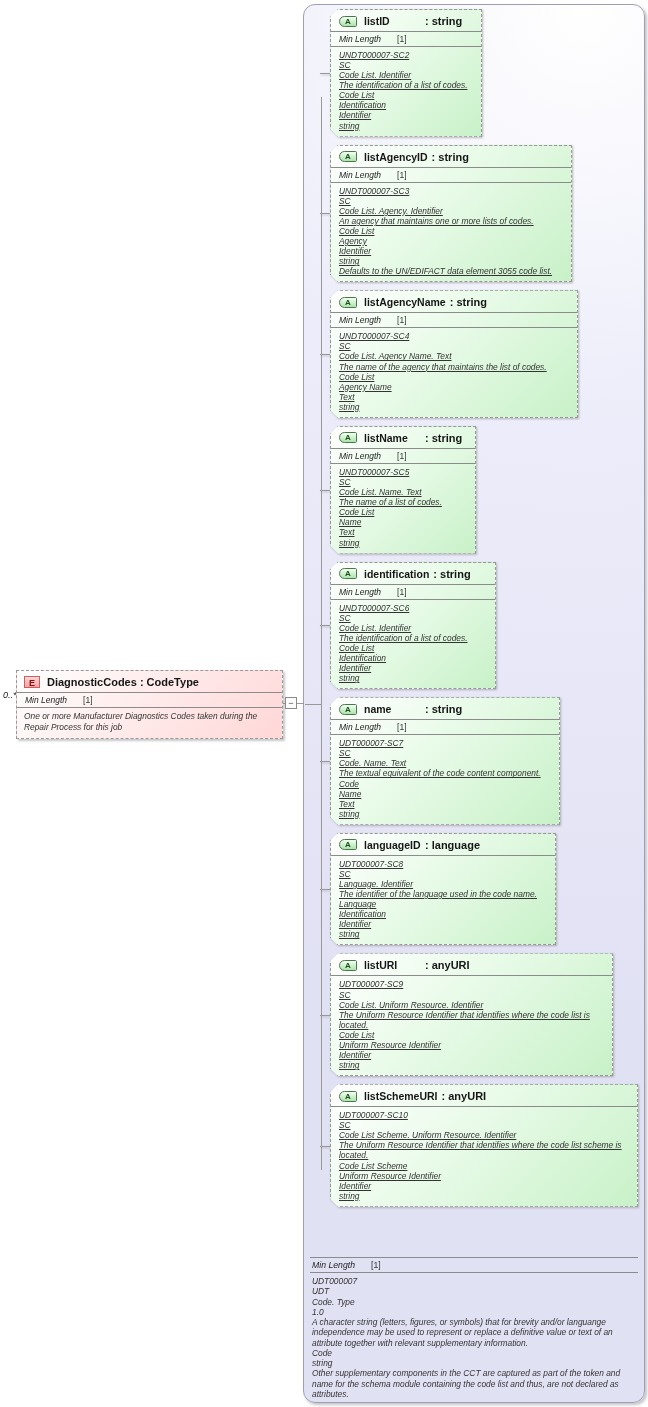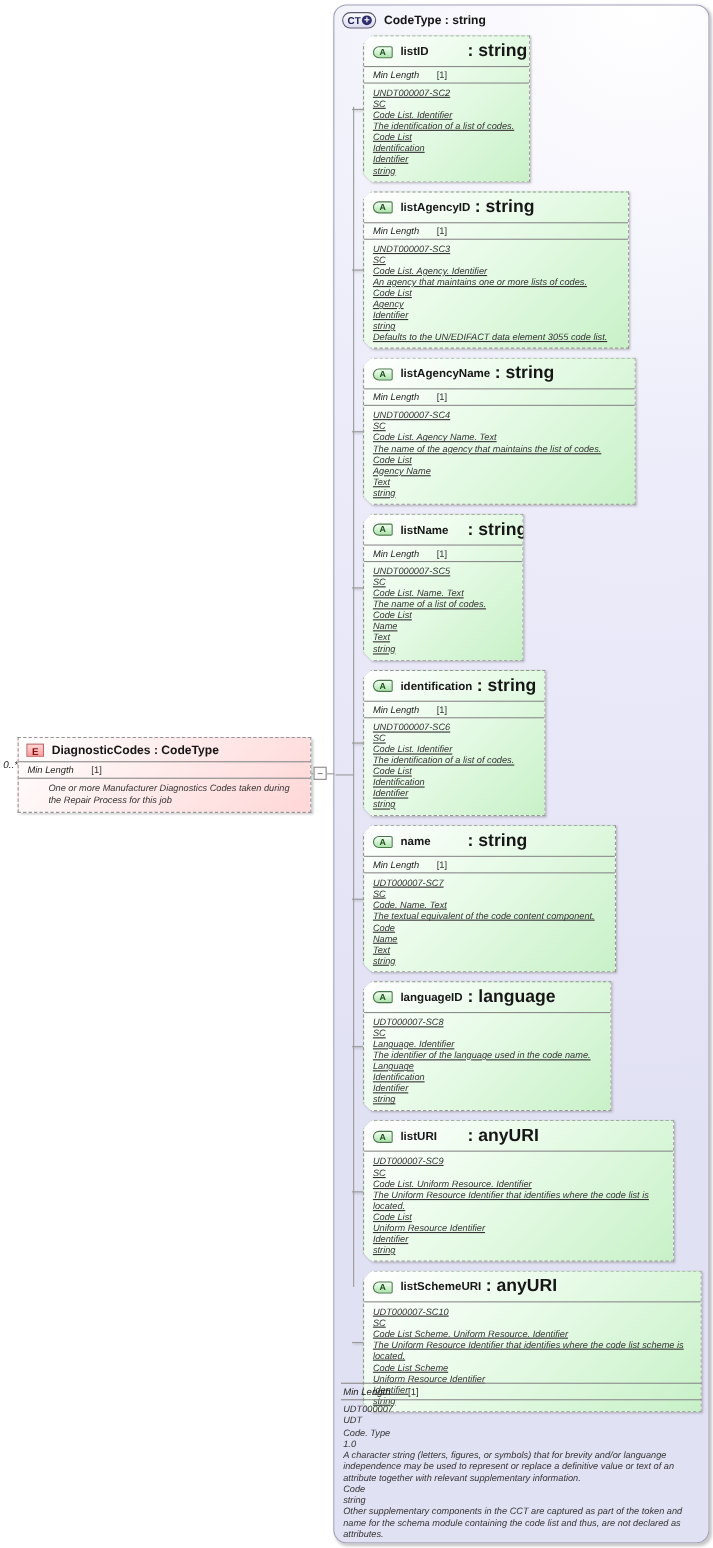--- a/index.html
+++ b/index.html
@@ -42,21 +42,21 @@
     cursor:pointer;
   }
   .attr-header { display:flex; align-items:center; padding:5px 7px 4px 8px; }
   .a-icon {
     width:18px; height:11px; flex:none; border:1px solid #49784x9;
     border:1px solid #497849; border-radius:7px 2px 2px 7px;
     background:linear-gradient(180deg,#f2fff2,#aee3ae); color:#1d4f1d;
     font-size:8px; font-weight:bold; text-align:center; line-height:10px; margin-right:7px;
   }
   .attr-name { font-size:10.5px; font-weight:bold; color:#161616; min-width:57px; margin-right:4px; white-space:nowrap; }
-  .attr-type { font-size:16px; font-weight:bold; color:#161616; white-space:nowrap; }
+  .attr-type { font-size:11px; font-weight:bold; color:#161616; white-space:nowrap; }
   .hline { border-top:1px solid #8b8b8b; height:0; }
   .facet-row { display:flex; padding:2px 8px 2px 8px; font-size:8.5px; }
   .facet-name { font-style:italic; font-weight:normal; color:#1d1d1d; margin-right:16px; }
   .facet-value { color:#333; }
   .attr-details {
     padding:3px 8px 5px 8px; font-size:8.4px; font-style:italic; color:#333;
     line-height:1.2; white-space:pre-line;text-decoration:underline;
   }
 
   
@@ -76,42 +76,35 @@
     background:linear-gradient(135deg,#ffffff 0%,#ffecec 45%,#ffd7d7 100%);
     box-shadow:2px 2px 2px rgba(120,120,120,.4); cursor:pointer;
   }
   .el-header { display:flex; align-items:center; padding:5px 7px 4px 7px; }
   .e-icon {
     width:16px; height:12px; flex:none; border:1px solid #c26262;
     background:linear-gradient(180deg,#ffd6d6,#ff9e9e); color:#7c1414;
     font-size:9px; font-weight:bold; text-align:center; line-height:12px; margin-right:7px;
   }
   .el-title { font-size:11px; font-weight:bold; color:#151515; white-space:nowrap; }
-  .el-desc { padding:3px 7px 6px 7px; font-size:8.4px; font-style:italic; color:#333; line-height:1.25;margin-left:20px; }
+  .el-desc { padding:3px 7px 6px 7px; font-size:8.4px; font-style:italic; color:#333; line-height:1.25; }
   .cardinality { position:absolute; left:3px; top:690px; font-size:9px; font-style:italic; color:#222; }
 
   
   .ct-bottom { position:absolute; left:6px; right:6px; top:1252px; }
   .ct-bottom .facet-row { padding:2px 2px; font-size:8.7px; }
   .ct-bottom-details {
     padding:3px 2px; font-size:8.4px; font-style:italic; color:#333;
     line-height:1.22; white-space:pre-line;
   }
 </style>
 </head>
 <body>
 
 <div class="ct-box">
-  <div class="ct-header">
-    <span class="ct-icon">
-      <span class="ct-icon-label">CT</span>
-      <span class="ct-plus">+</span>
-    </span>
-    <span class="ct-title">CodeType : string</span>
-  </div>
 
   <div class="ct-attrs">
 
     <div class="attr-wrap w1">
       <div class="attr-box">
         <div class="attr-header">
           <span class="a-icon">A</span>
           <span class="attr-name">listID</span>
           <span class="attr-type">: string</span>
         </div>

